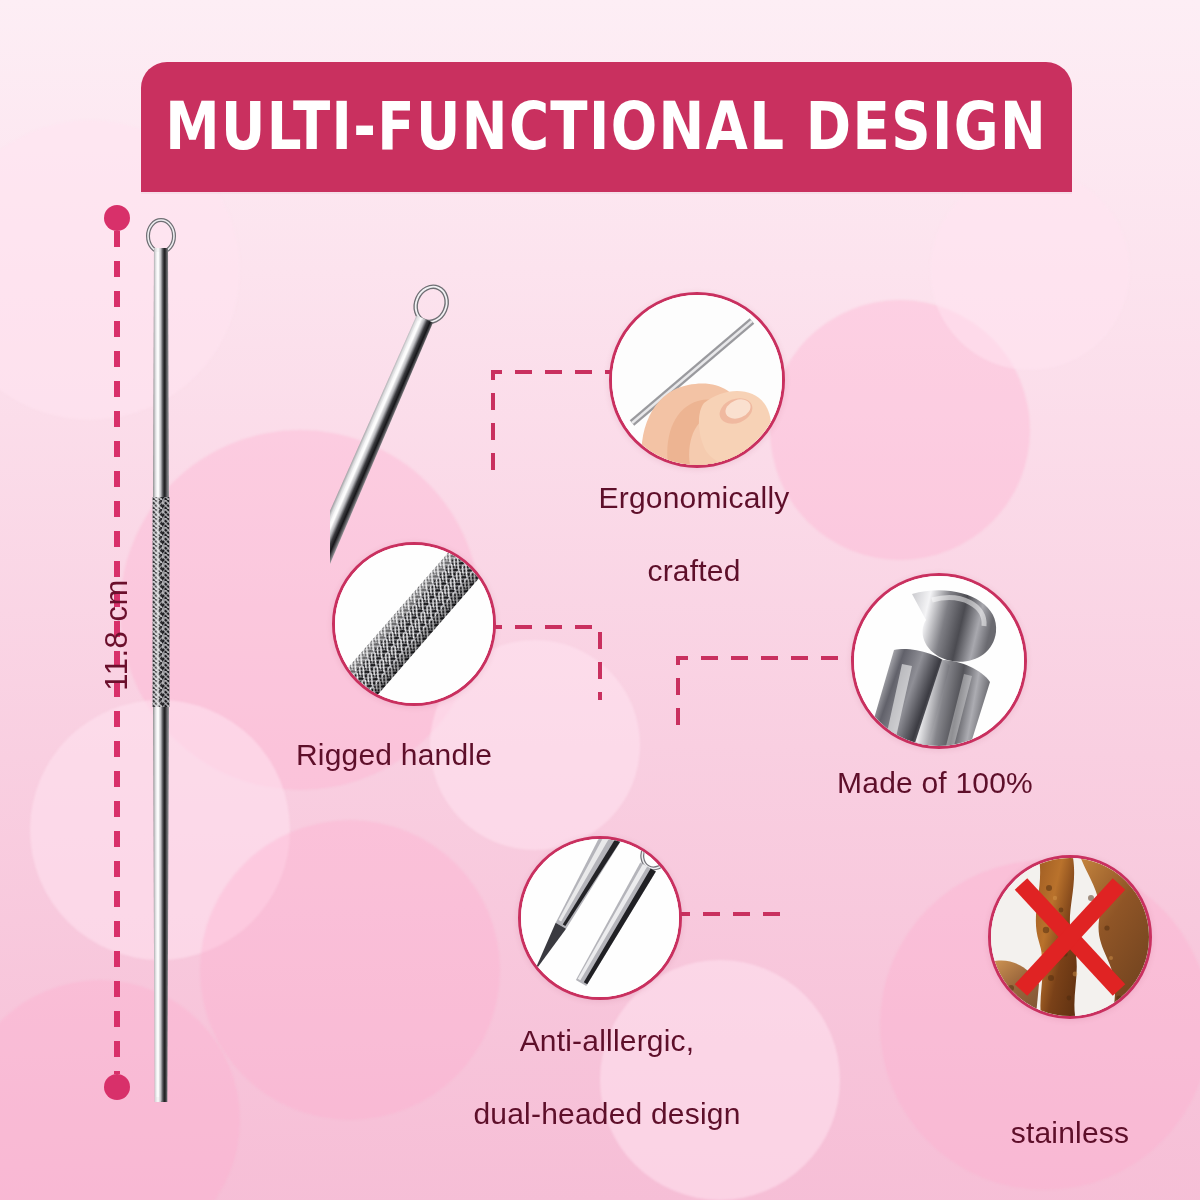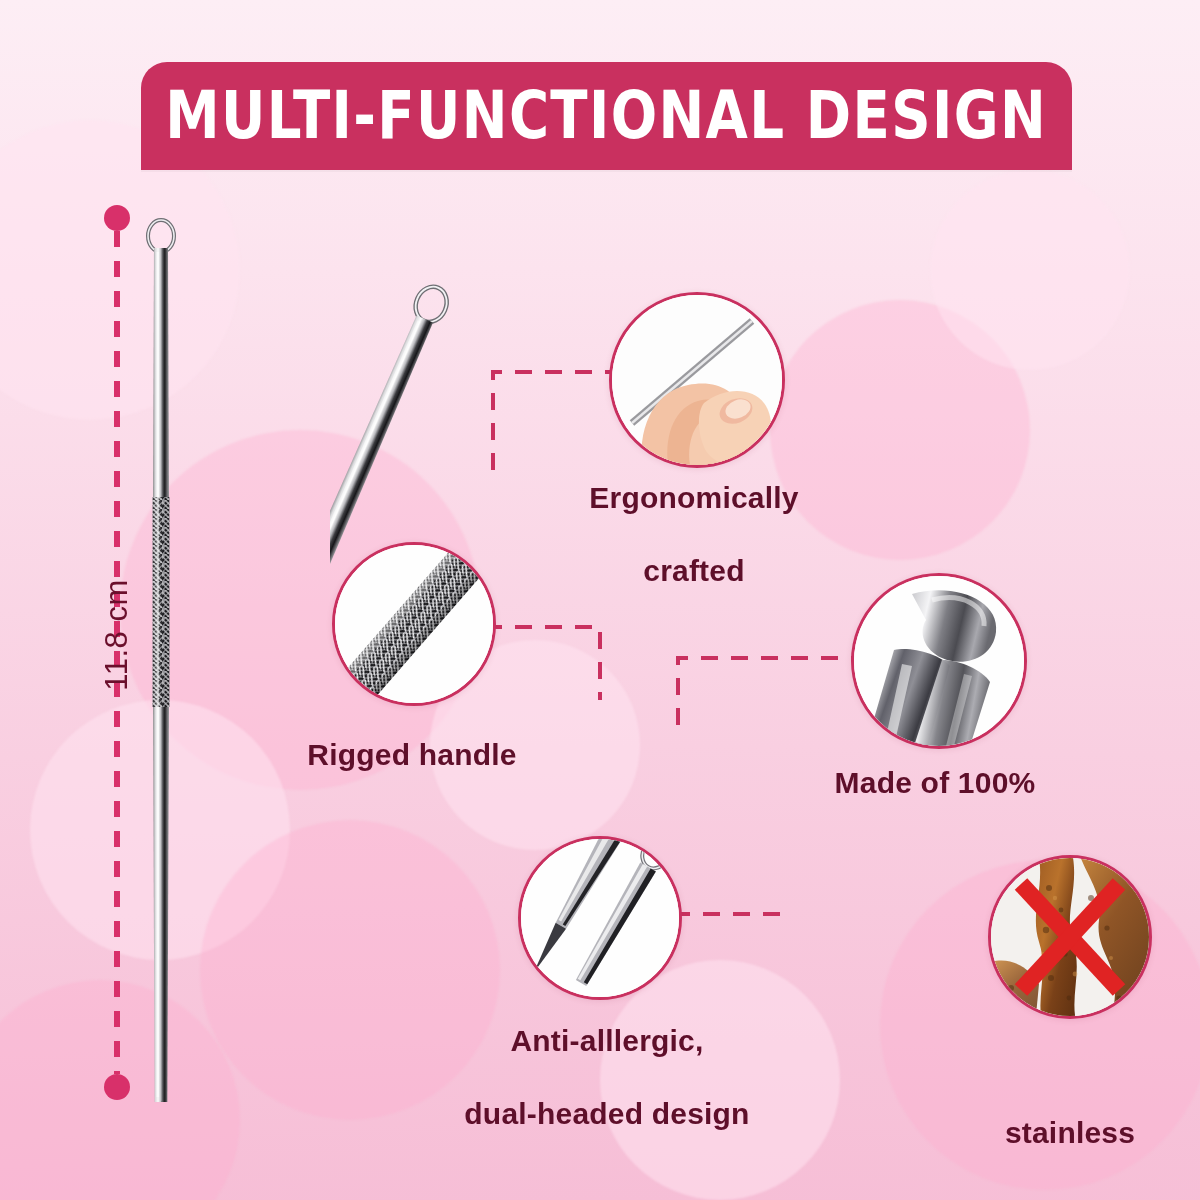--- a/index.html
+++ b/index.html
@@ -38,21 +38,21 @@
   .bokeh.light {
     background: rgba(255, 228, 240, .55);
   }
 
   
   .banner {
     position: absolute;
     left: 141px;
     top: 62px;
     width: 931px;
-    height: 108px;
+    height: 130px;
     background: #c9305f;
     border-radius: 26px 26px 0 0;
     box-shadow: 0 2px 0 rgba(0,0,0,.03);
   }
   .banner-inner {
     position: absolute;
     inset: 0;
     display: flex;
     align-items: center;
     justify-content: center;
@@ -137,21 +137,21 @@
     overflow: hidden;
     box-shadow: 0 1px 6px rgba(130, 20, 60, .10);
   }
   .callout-photo { position: absolute; inset: 0; }
   .callout-text {
     position: absolute;
     color: #5e0f2a;
     font-size: 30px;
     line-height: 1.22;
     text-align: center;
-    font-weight: 700;
+    font-weight: 400;
     letter-spacing: .2px;
     white-space: pre-line;
   }
 
   
   .connectors { position: absolute; inset: 0; pointer-events: none; }
 </style>
 </head>
 <body>
 
@@ -318,21 +318,21 @@
           </pattern>
         </defs>
         <rect width="158" height="158" fill="#fefefe"></rect>
         <g transform="rotate(41 79 79)">
           <rect x="58" y="-40" width="40" height="240" fill="url(#knurlZ)"></rect>
           <rect x="58" y="-40" width="8" height="240" fill="#ffffff" opacity=".35"></rect>
           <rect x="90" y="-40" width="8" height="240" fill="#000000" opacity=".25"></rect>
         </g>
       </svg>
     </div>
-    <div class="callout-text" style="left:262px; top:700px; width:300px;text-align:center;">
+    <div class="callout-text" style="left:244px; top:700px; width:300px;text-align:center;">
       <span>Rigged handle</span><br>
     </div>
   </div>
 
   <div class="callout">
     <div class="callout-circle" style="left:851px; top:573px; width:170px; height:170px;">
       <svg class="callout-photo" viewBox="0 0 170 170">
         <defs>
           <linearGradient id="sheet1" x1="0" y1="0" x2="1" y2="0.2">
             <stop offset="0%" stop-color="#c9c9cd"></stop>

